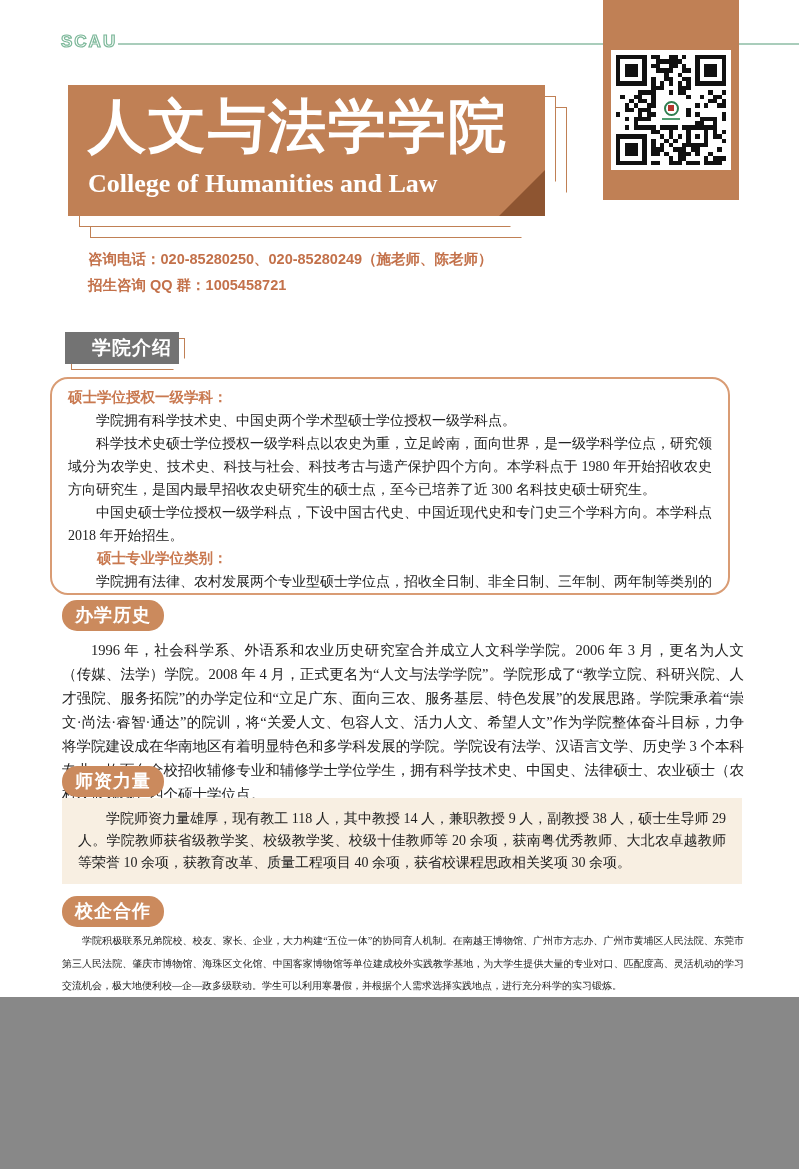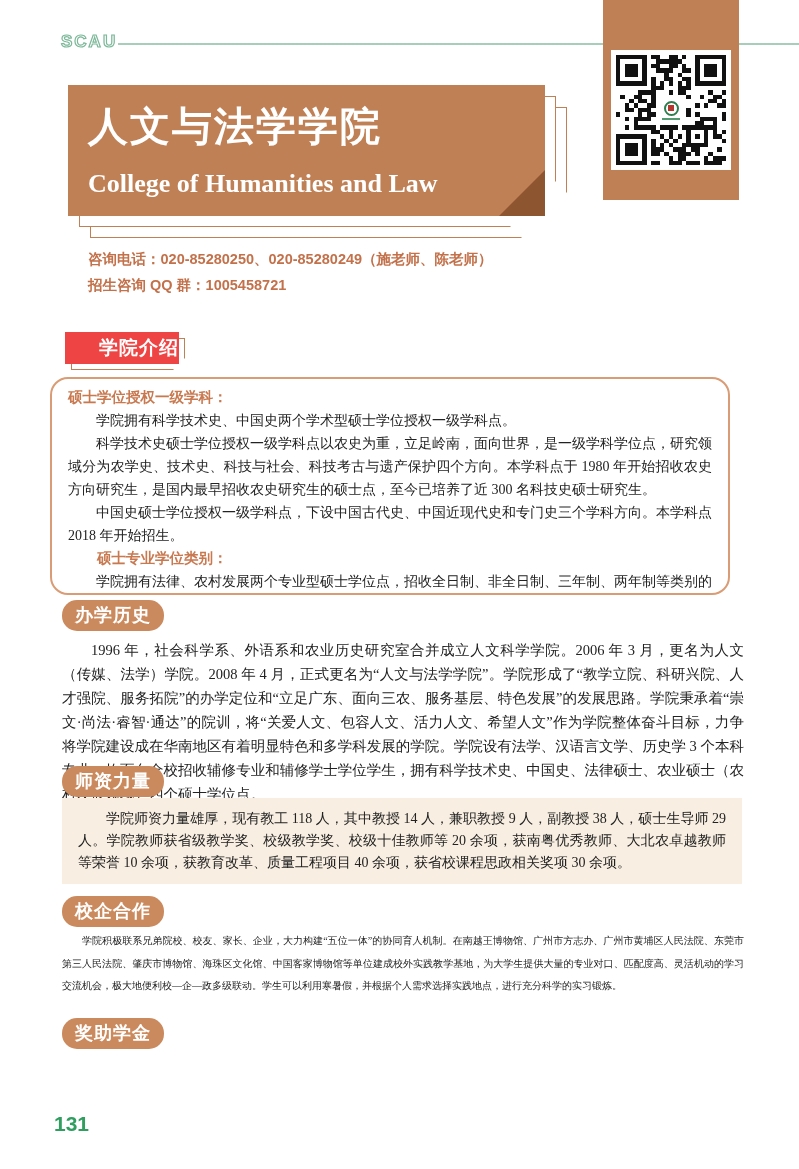--- a/index.html
+++ b/index.html
@@ -1,18 +1,18 @@
 <!DOCTYPE html>
 <html><head>
 <meta charset="utf-8">
 <style>
   * { margin:0; padding:0; box-sizing:border-box; }
   html,body { background:#888; }
   .page {
-    position:relative; width:799px; height:1169px; margin:0 auto;
+    position:relative; width:799px; height:997px; margin:0 auto;
     background:#ffffff; overflow:hidden;
     font-family:"Liberation Serif","DejaVu Serif",serif; color:#222;
   }
   
   .topline {
     position:absolute; left:118px; right:0; top:43px; height:2px;
     background:#a9cdbb;
   }
   .scau {
     position:absolute; left:61px; top:32px;
@@ -54,21 +54,21 @@
   .banner {
     position:absolute; left:0; top:0; width:477px; height:131px;
     background:#c08055; padding:6px 0 0 20px;
   }
   .banner .fold {
     position:absolute; right:0; bottom:0; width:0; height:0;
     border-left:46px solid transparent; border-bottom:46px solid #8e5531;
   }
   .title-cn {
     font-family:"Liberation Sans","DejaVu Sans",sans-serif;
-    font-weight:900; font-size:40px; line-height:70px; letter-spacing:2px;
+    font-weight:900; font-size:58px; line-height:70px; letter-spacing:2px;
     color:#ffffff;
   }
   .title-en {
     font-family:"Liberation Serif","DejaVu Serif",serif;
     font-weight:bold; font-size:26px; line-height:34px; color:#ffffff;
     margin-top:6px;
   }
   
   .contact {
     position:absolute; left:88px; top:246px;
@@ -77,21 +77,21 @@
   }
   
   .sec-head-wrap { position:absolute; left:65px; top:332px; width:140px; height:46px; }
   .sec-sheet {
     position:absolute; left:6px; top:6px; width:114px; height:32px;
     background:#ffffff; border:1.5px solid #c08055;
     clip-path:polygon(0 0,100% 0,100% calc(100% - 12px),calc(100% - 12px) 100%,0 100%);
   }
   .sec-head {
     position:absolute; left:0; top:0; width:114px; height:32px;
-    background:#ef4444; color:#ffffff; text-align:right; line-height:32px;
+    background:#737373; color:#ffffff; text-align:left; line-height:32px;
     font-family:"Liberation Sans","DejaVu Sans",sans-serif;
     font-size:19px; font-weight:bold; letter-spacing:1px;padding-left:27px;
   }
   
   .intro-box {
     position:absolute; left:50px; top:377px; width:680px; height:218px;
     border:2px solid #d99c74; border-radius:18px;
     padding:7px 16px; overflow:hidden;
     font-size:14px; line-height:23px; text-align:justify;
   }

